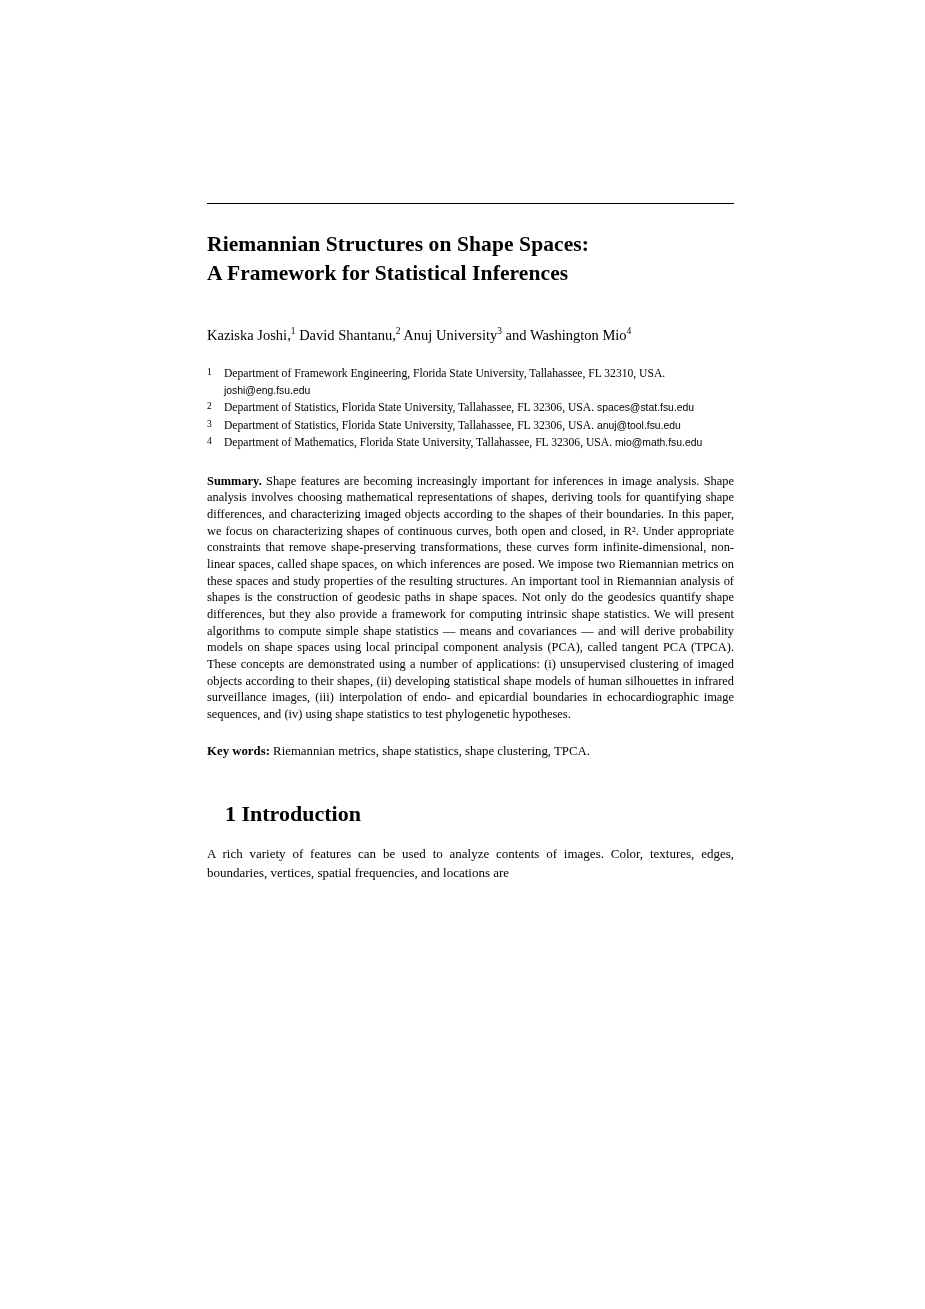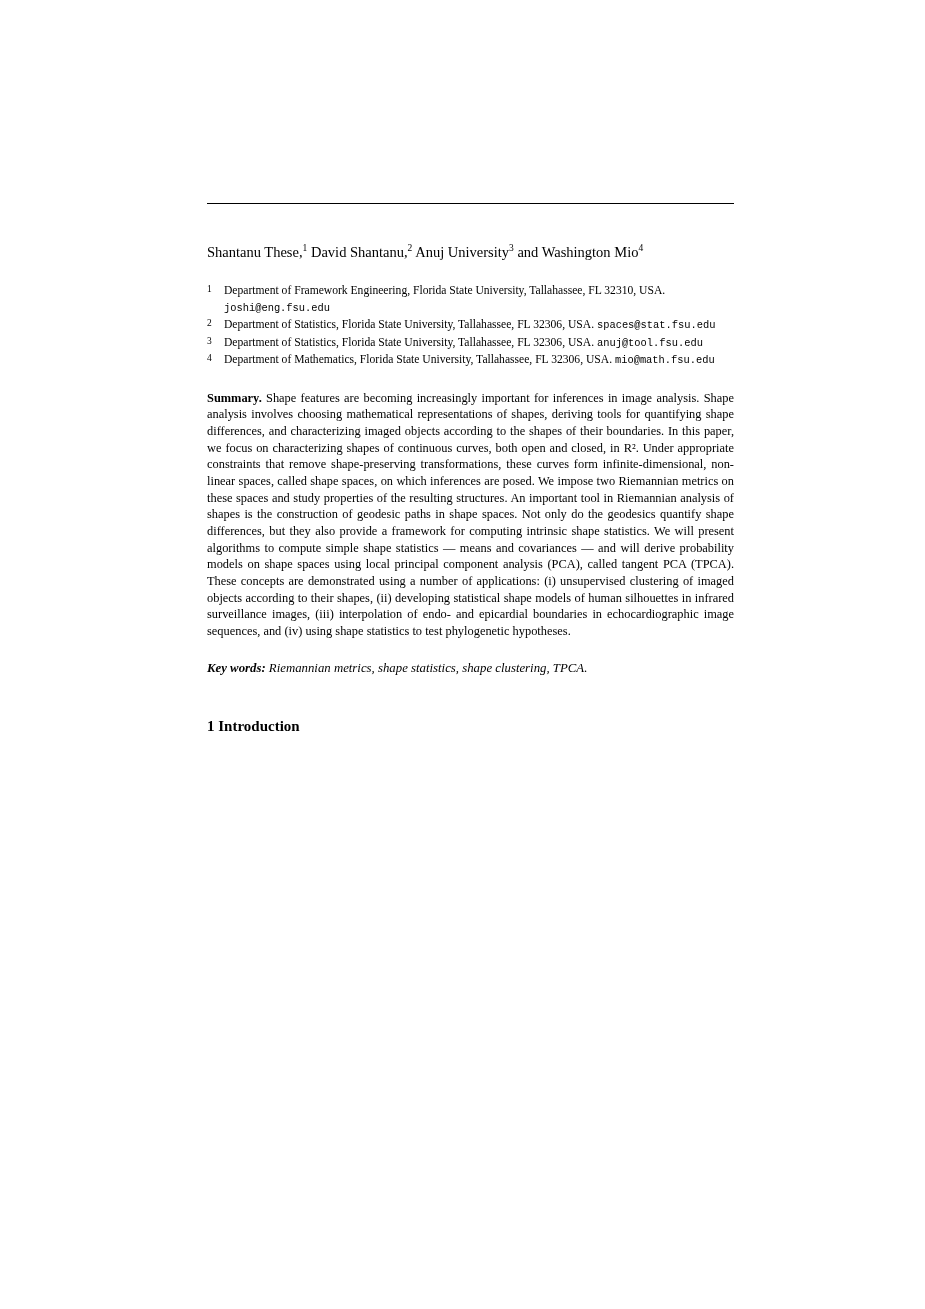--- a/index.html
+++ b/index.html
@@ -53,59 +53,62 @@
     margin-bottom: 1px;
   }
   .affil .num {
     position: absolute;
     left: 0;
     top: 0;
     font-size: 9.5px;
     vertical-align: super;
   }
   .mono {
-    font-family: Liberation Mono, monospace;
+    font-family: Liberation Sans, sans-serif;
     font-size: 10.4px;
   }
   .summary {
     margin-top: 21px;
     font-size: 12.4px;
     line-height: 1.345;
     text-align: justify;
   }
   .summary b { font-weight: bold; }
   .keywords {
     margin-top: 21px;
     font-size: 12.8px;
     text-align: justify;
-    font-style: italic;
   }
   .keywords b { font-weight: bold; }
   h2.section {
-    font-size: 15px;
+    font-size: 22px;
     font-weight: bold;
-    margin: 42px 0 0 0;
+    margin: 42px 0 0 18px;
   }
   .body-text {
     margin-top: 17px;
     font-size: 13px;
     line-height: 1.47;
     text-align: justify;
   }
   .r2 { font-style: normal; }
 </style>
 </head>
 <body>
 
 <div class="page">
 
   <div class="rule"></div>
 
+  <h1 class="title">
+    <span class="title-line">Riemannian Structures on Shape Spaces:</span>
+    <span class="title-line">A Framework for Statistical Inferences</span>
+  </h1>
 
-  <div class="authors"><span>Shantanu These,</span><sup>1</sup><span> David Shantanu,</span><sup>2</sup><span> Anuj University</span><sup>3</sup><span> and Washington Mio</span><sup>4</sup></div>
+  <div class="authors"><span>Kaziska Joshi,</span><sup>1</sup><span> David Shantanu,</span><sup>2</sup><span> Anuj University</span><sup>3</sup><span> and Washington Mio</span><sup>4</sup></div>
 
   <div class="affils">
     <div class="affil">
       <span class="num">1</span><span>Department of Framework Engineering, Florida State University, Tallahassee, FL 32310, USA. </span><span class="mono">joshi@eng.fsu.edu</span>
     </div>
     <div class="affil">
       <span class="num">2</span><span>Department of Statistics, Florida State University, Tallahassee, FL 32306, USA. </span><span class="mono">spaces@stat.fsu.edu</span>
     </div>
     <div class="affil">
       <span class="num">3</span><span>Department of Statistics, Florida State University, Tallahassee, FL 32306, USA. </span><span class="mono">anuj@tool.fsu.edu</span>
@@ -114,14 +117,15 @@
       <span class="num">4</span><span>Department of Mathematics, Florida State University, Tallahassee, FL 32306, USA. </span><span class="mono">mio@math.fsu.edu</span>
     </div>
   </div>
 
   <div class="summary"><b>Summary.</b><span> Shape features are becoming increasingly important for inferences in image analysis. Shape analysis involves choosing mathematical representations of shapes, deriving tools for quantifying shape differences, and characterizing imaged objects according to the shapes of their boundaries. In this paper, we focus on characterizing shapes of continuous curves, both open and closed, in </span><span class="r2">R²</span><span>. Under appropriate constraints that remove shape-preserving transformations, these curves form infinite-dimensional, non-linear spaces, called shape spaces, on which inferences are posed. We impose two Riemannian metrics on these spaces and study properties of the resulting structures. An important tool in Riemannian analysis of shapes is the construction of geodesic paths in shape spaces. Not only do the geodesics quantify shape differences, but they also provide a framework for computing intrinsic shape statistics. We will present algorithms to compute simple shape statistics — means and covariances — and will derive probability models on shape spaces using local principal component analysis (PCA), called tangent PCA (TPCA). These concepts are demonstrated using a number of applications: (i) unsupervised clustering of imaged objects according to their shapes, (ii) developing statistical shape models of human silhouettes in infrared surveillance images, (iii) interpolation of endo- and epicardial boundaries in echocardiographic image sequences, and (iv) using shape statistics to test phylogenetic hypotheses.</span></div>
 
   <div class="keywords"><b>Key words:</b><span> Riemannian metrics, shape statistics, shape clustering, TPCA.</span></div>
 
   <h2 class="section">1 Introduction</h2>
 
+  <div class="body-text">A rich variety of features can be used to analyze contents of images. Color, textures, edges, boundaries, vertices, spatial frequencies, and locations are</div>
 
 </div>
 
 </body></html>

